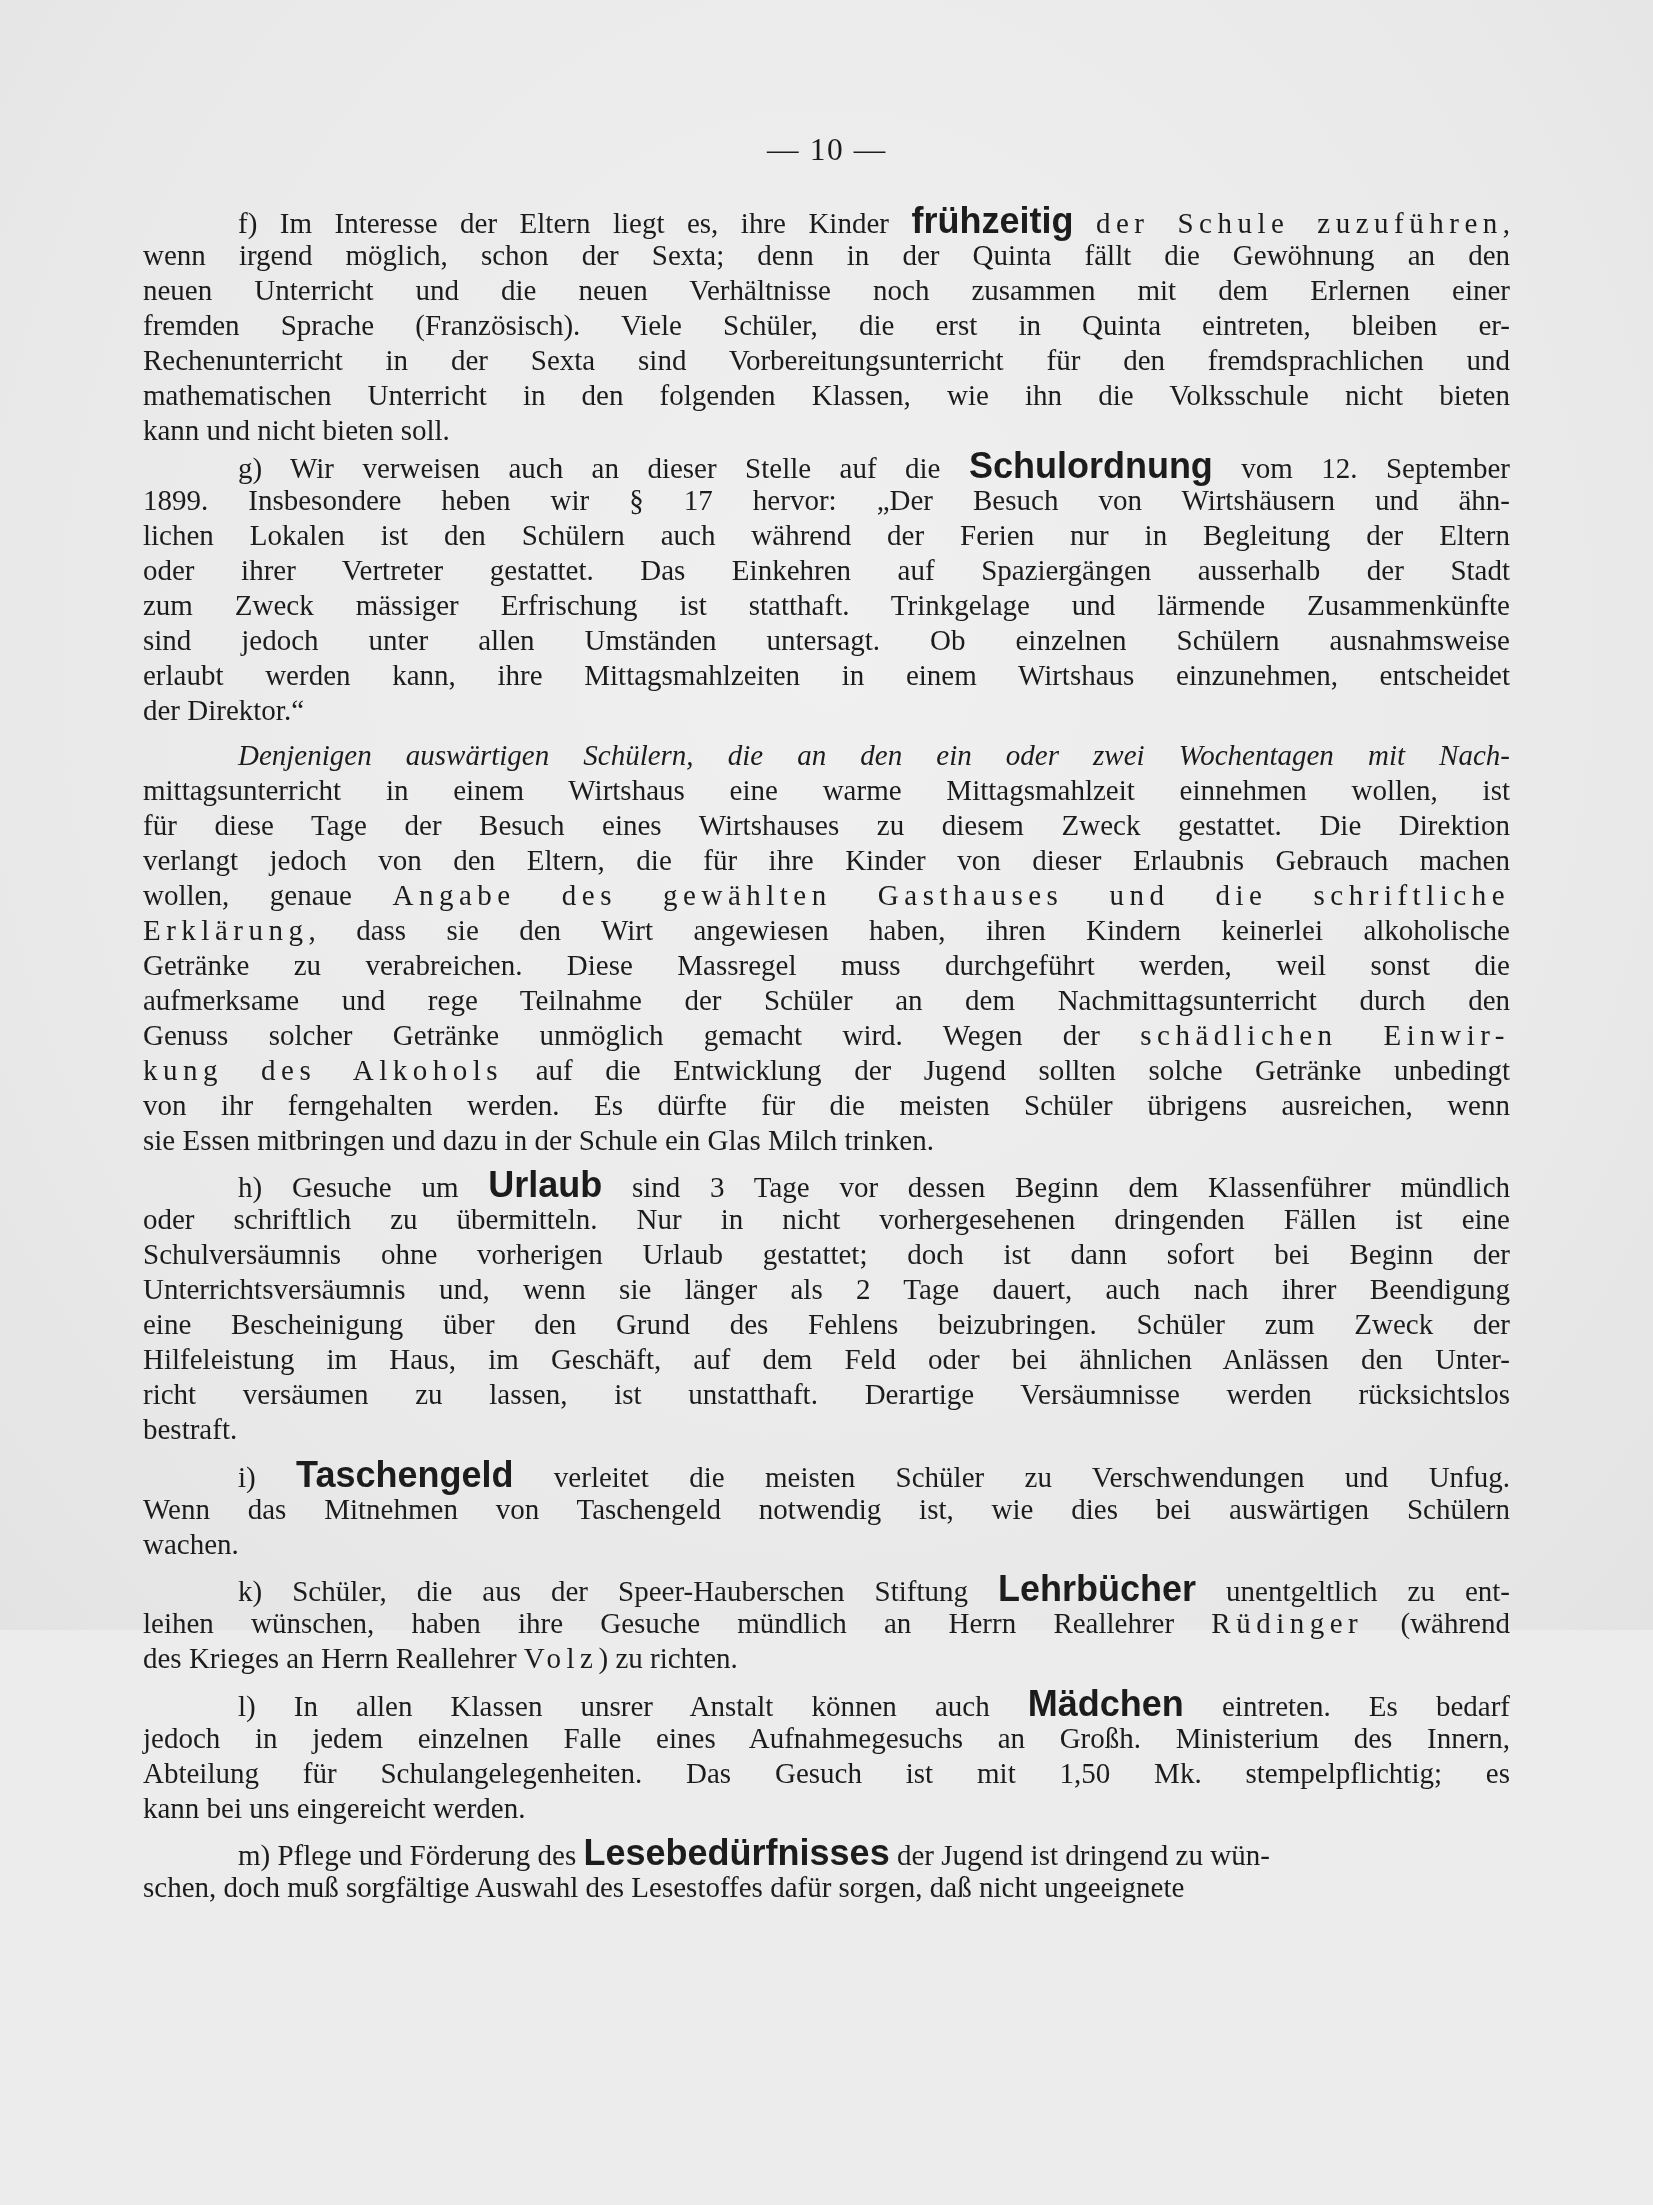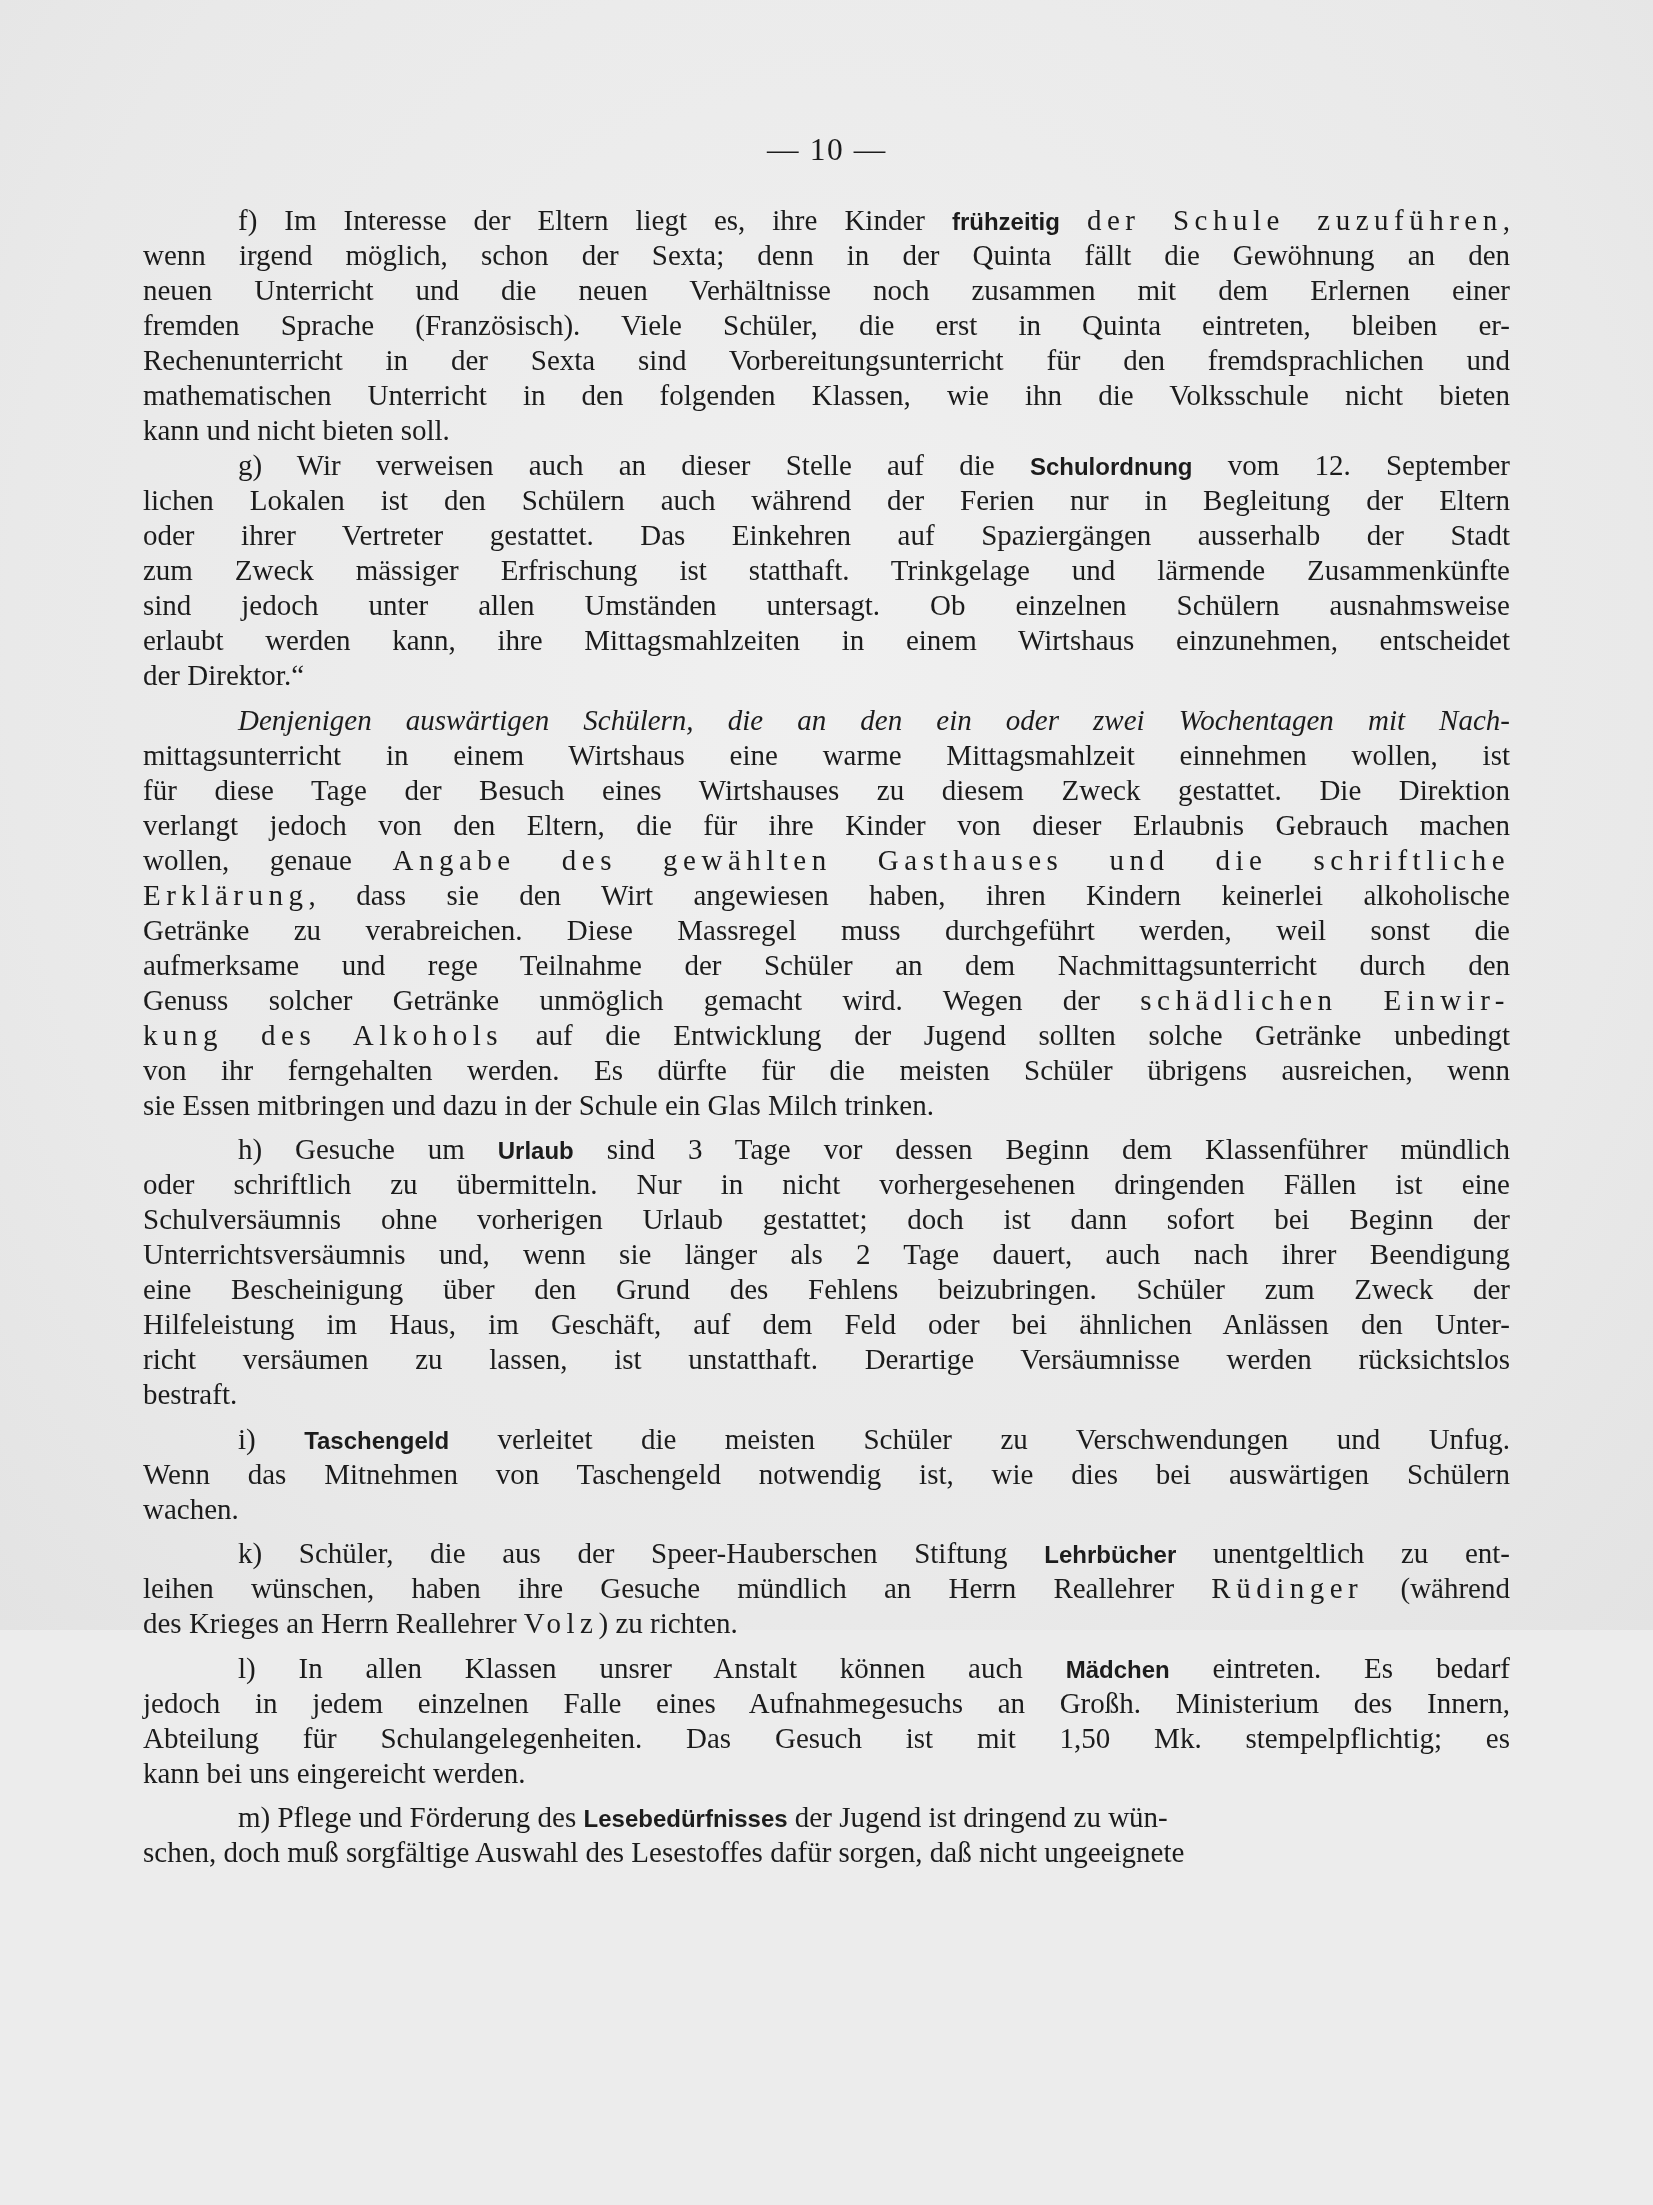--- a/index.html
+++ b/index.html
@@ -25,40 +25,41 @@
     font-size: 29px; line-height: 35px;
   }
   .line {
     display: block; height: 35px; white-space: nowrap;
     text-align: justify; text-align-last: justify;
     transform-origin: left center;
   }
   .line.last { text-align-last: left; }
   .indent { padding-left: 95px; }
   .gap { height: 9.5px; }
-  .bold { font-family: "Liberation Sans", "DejaVu Sans", sans-serif; font-weight: bold; font-size: 24px; }
+  .bold { font-family: "Liberation Sans", "DejaVu Sans", sans-serif; font-weight: bold; font-size: 36px; }
   .spaced { letter-spacing: 5.5px; }
 </style>
 </head>
 <body>
 
 <div class="page">
   <div class="page-number">— 10 —</div>
   <div class="body-text" id="body-text">
       <div>
         <span class="line indent"><span style="white-space: nowrap; word-spacing: 0px;"><span>f) Im Interesse der Eltern liegt es, ihre Kinder </span><span class="bold">frühzeitig</span><span> </span><span class="spaced">der Schule zuzuführen</span><span>,</span></span></span>
         <span class="line"><span style="white-space: nowrap; word-spacing: 0px;"><span>wenn irgend möglich, schon der Sexta; denn in der Quinta fällt die Gewöhnung an den</span></span></span>
         <span class="line"><span style="white-space: nowrap; word-spacing: 0px;"><span>neuen Unterricht und die neuen Verhältnisse noch zusammen mit dem Erlernen einer</span></span></span>
         <span class="line"><span style="white-space: nowrap; word-spacing: 0px;"><span>fremden Sprache (Französisch). Viele Schüler, die erst in Quinta eintreten, bleiben er-</span></span></span>
         <span class="line"><span style="white-space: nowrap; word-spacing: 0px;"><span>Rechenunterricht in der Sexta sind Vorbereitungsunterricht für den fremdsprachlichen und</span></span></span>
         <span class="line"><span style="white-space: nowrap; word-spacing: 0px; margin-top: 45px;"><span>mathematischen Unterricht in den folgenden Klassen, wie ihn die Volksschule nicht bieten</span></span></span>
         <span class="line last"><span style="white-space: nowrap;"><span>kann und nicht bieten soll.</span></span></span>
       </div>
       <div>
         <span class="line indent"><span style="white-space: nowrap; word-spacing: 0px;"><span>g) Wir verweisen auch an dieser Stelle auf die </span><span class="bold">Schulordnung</span><span> vom 12. September</span></span></span>
+        <span class="line"><span style="white-space: nowrap; word-spacing: 0px;"><span>1899. Insbesondere heben wir § 17 hervor: „Der Besuch von Wirtshäusern und ähn-</span></span></span>
         <span class="line"><span style="white-space: nowrap; word-spacing: 0px;"><span>lichen Lokalen ist den Schülern auch während der Ferien nur in Begleitung der Eltern</span></span></span>
         <span class="line"><span style="white-space: nowrap; word-spacing: 0px;"><span>oder ihrer Vertreter gestattet. Das Einkehren auf Spaziergängen ausserhalb der Stadt</span></span></span>
         <span class="line"><span style="white-space: nowrap; word-spacing: 0px;"><span>zum Zweck mässiger Erfrischung ist statthaft. Trinkgelage und lärmende Zusammenkünfte</span></span></span>
         <span class="line"><span style="white-space: nowrap; word-spacing: 0px;"><span>sind jedoch unter allen Umständen untersagt. Ob einzelnen Schülern ausnahmsweise</span></span></span>
         <span class="line"><span style="white-space: nowrap; word-spacing: 0px;"><span>erlaubt werden kann, ihre Mittagsmahlzeiten in einem Wirtshaus einzunehmen, entscheidet</span></span></span>
         <span class="line last"><span style="white-space: nowrap;"><span>der Direktor.“</span></span></span>
       </div>
       <div class="gap" style="height: 9.5px;"></div>
       <div>
         <span class="line indent"><span style="white-space: nowrap; word-spacing: 0px; font-style: italic;"><span>Denjenigen auswärtigen Schülern, die an den ein oder zwei Wochentagen mit Nach-</span></span></span>

